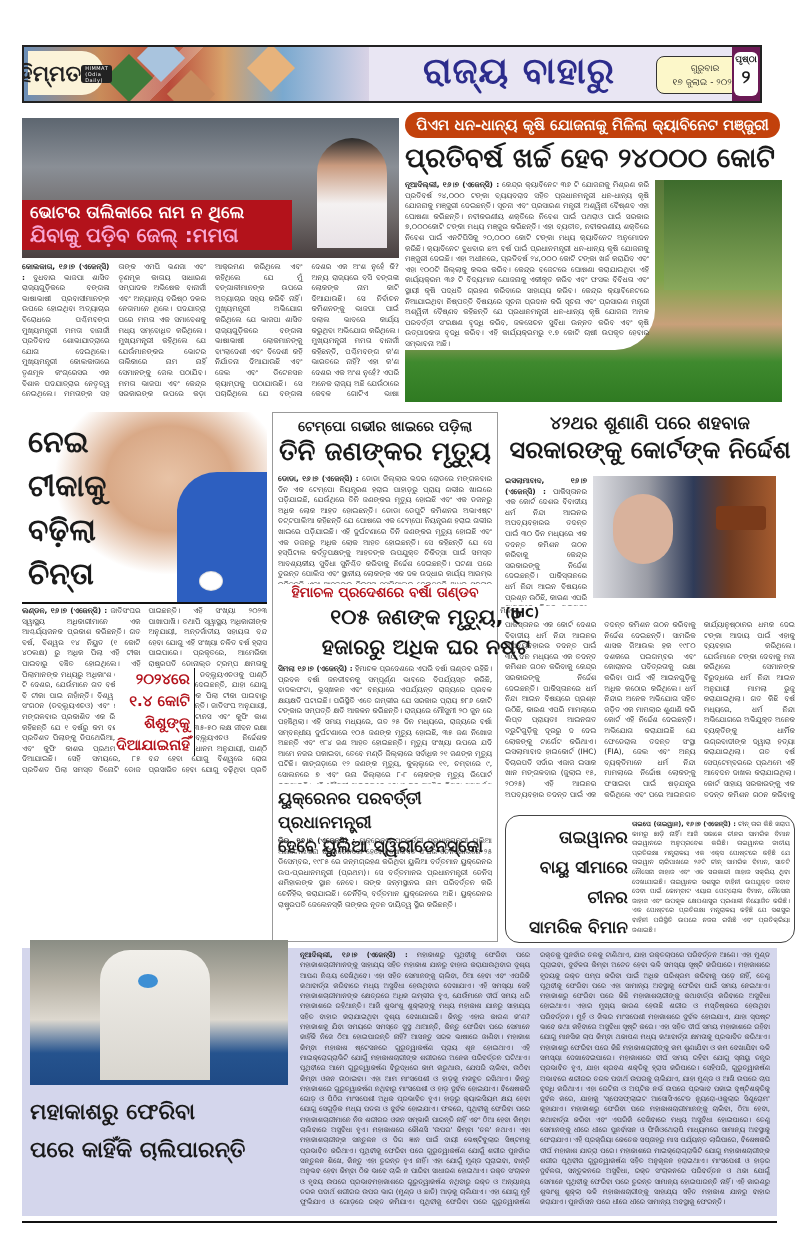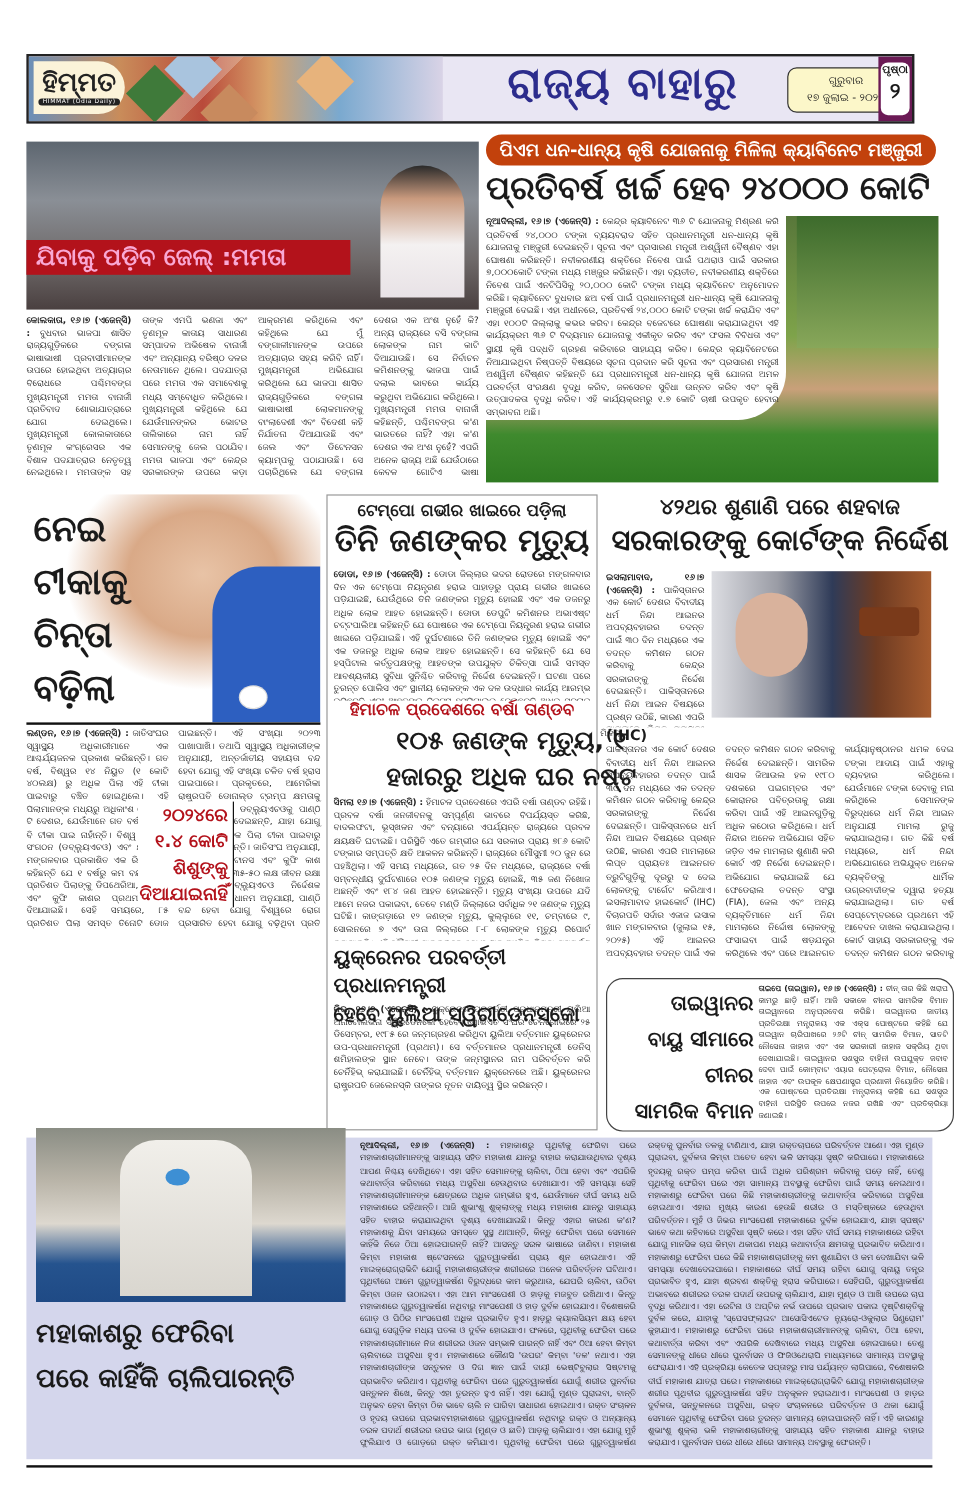--- a/index.html
+++ b/index.html
@@ -16,21 +16,21 @@
   }
   .mh-collage {
     position: absolute; left: 0; top: 0; width: 345px; height: 100%;
     background:
       linear-gradient(135deg, transparent 40%, rgba(255,255,255,.25) 40%, rgba(255,255,255,.25) 45%, transparent 45%),
       linear-gradient(90deg, #6b8fb8 0%, #c98c5a 22%, #b94a3a 42%, #d8a26b 58%, #7aa9cf 75%, #d9d3e6 100%);
   }
   .mh-diamond { position: absolute; width: 34px; height: 34px; transform: rotate(45deg); }
   .mh-logo {
     position: absolute; left: 4px; top: 4px; width: 76px; height: 44px;
-    background: #fbf3d9; border-radius: 0 30px 30px 0; display: flex; flex-direction: column;
+    background: #fbf3d9; border-radius: 0 30px 30px 0; display: flex; flex-direction: row;
     align-items: center; justify-content: center;
   }
   .mh-logo .lg { font-family: "DejaVu Serif", serif; font-weight: bold; font-size: 22px; color: #222; line-height: 1; }
   .mh-logo .sub { margin-top: 2px; background: #222; color: #fff; font-size: 5px; padding: 0 4px; border-radius: 3px; letter-spacing: .5px; }
   .mh-title {
     position: absolute; left: 360px; top: 2px; width: 270px; text-align: center;
     font-family: "DejaVu Serif", serif; font-weight: bold; font-size: 36px; color: #2c2c8c; letter-spacing: 1px;
   }
   .mh-datebox {
     position: absolute; left: 632px; top: 9px; width: 98px; height: 38px;
@@ -98,20 +98,21 @@
       <div>ପୃଷ୍ଠା</div>
       <div class="num">୨</div>
     </div>
   </div>
 </div>
 
 <div class="abs photo ph-crowd" style="left:22px;top:118px;width:377px;height:140px;">
   <div style="position:absolute;right:12px;top:20px;width:70px;height:110px;border-radius:35px 35px 0 0;background:linear-gradient(180deg,#2a2a2a 0%,#c99a7e 25%,#f4f1f1 60%,#e8e2e6 100%);"></div>
 </div>
 <div class="abs red-banner" style="left:22px;top:200px;width:270px;font-size:17px;">
+  <div>ଭୋଟର ତାଲିକାରେ ନାମ ନ ଥିଲେ</div>
   <div class="l2" style="font-size:20px;">ଯିବାକୁ ପଡ଼ିବ ଜେଲ୍ :ମମତା</div>
 </div>
 <div class="abs txt cols4" style="left:22px;top:262px;width:377px;height:142px;">
   <b>କୋଲକାତା, ୧୬।୭ (ଏଜେନ୍ସି) :</b>
   <span>ବୁଧବାର ଭାଜପା ଶାସିତ ରାଜ୍ୟଗୁଡ଼ିକରେ ବଙ୍ଗଳା ଭାଷାଭାଷୀ ପ୍ରବାସୀମାନଙ୍କ ଉପରେ ହୋଇଥିବା ଅତ୍ୟାଚାର ବିରୋଧରେ ପଶ୍ଚିମବଙ୍ଗ ମୁଖ୍ୟମନ୍ତ୍ରୀ ମମତା ବାନାର୍ଜୀ ପ୍ରତିବାଦ ଶୋଭାଯାତ୍ରାରେ ଯୋଗ ଦେଇଥିଲେ। ମୁଖ୍ୟମନ୍ତ୍ରୀ କୋଲକାତାରେ ତୃଣମୂଳ କଂଗ୍ରେସର ଏକ ବିଶାଳ ପଦଯାତ୍ରାର ନେତୃତ୍ୱ ନେଇଥିଲେ। ମମତାଙ୍କ ସହ ତାଙ୍କ ଏମପି ଭଣଜା ଏବଂ ତୃଣମୂଳ କାତାୟ ସାଧାରଣ ସମ୍ପାଦକ ଅଭିଷେକ ବାନାର୍ଜୀ ଏବଂ ଅନ୍ୟାନ୍ୟ ବରିଷ୍ଠ ଦଳର ନେତାମାନେ ଥିଲେ। ପଦଯାତ୍ରା ପରେ ମମତା ଏକ ସମାବେଶକୁ ମଧ୍ୟ ସମ୍ବୋଧିତ କରିଥିଲେ। ମୁଖ୍ୟମନ୍ତ୍ରୀ କହିଥିଲେ ଯେ ଯେଉଁମାନଙ୍କର ଭୋଟର ତାଲିକାରେ ନାମ ନାହିଁ ସେମାନଙ୍କୁ ଜେଲ ପଠାଯିବ। ମମତା ଭାଜପା ଏବଂ କେନ୍ଦ୍ର ସରକାରଙ୍କ ଉପରେ କଡ଼ା ଆକ୍ରମଣ କରିଥିଲେ ଏବଂ କହିଥିଲେ ଯେ ମୁଁ ବଙ୍ଗାଳୀମାନଙ୍କ ଉପରେ ଅତ୍ୟାଚାର ସହ୍ୟ କରିବି ନାହିଁ। ମୁଖ୍ୟମନ୍ତ୍ରୀ ଅଭିଯୋଗ କରିଥିଲେ ଯେ ଭାଜପା ଶାସିତ ରାଜ୍ୟଗୁଡ଼ିକରେ ବଙ୍ଗଳା ଭାଷାଭାଷୀ ଲୋକମାନଙ୍କୁ ବାଂଲାଦେଶୀ ଏବଂ ବିଦେଶୀ କହି ନିର୍ଯାତନା ଦିଆଯାଉଛି ଏବଂ ଜେଲ ଏବଂ ଡିଟେନସନ କ୍ୟାମ୍ପକୁ ପଠାଯାଉଛି। ସେ ପଚାରିଥିଲେ ଯେ ବଙ୍ଗଳା ଦେଶର ଏକ ଅଂଶ ନୁହେଁ କି? ଅନ୍ୟ ରାଜ୍ୟରେ ବସି ବଙ୍ଗଳା ଲୋକଙ୍କ ନାମ କାଟି ଦିଆଯାଉଛି। ସେ ନିର୍ବାଚନ କମିଶନଙ୍କୁ ଭାଜପା ପାଇଁ ଦଲାଲ ଭାବରେ କାର୍ଯ୍ୟ କରୁଥିବା ଅଭିଯୋଗ କରିଥିଲେ। ମୁଖ୍ୟମନ୍ତ୍ରୀ ମମତା ବାନାର୍ଜୀ କହିଛନ୍ତି, ପଶ୍ଚିମବଙ୍ଗ କ'ଣ ଭାରତରେ ନାହିଁ? ଏହା କ'ଣ ଦେଶର ଏକ ଅଂଶ ନୁହେଁ? ଏପରି ଅନେକ ରାଜ୍ୟ ଅଛି ଯେଉଁଠାରେ କେବଳ ଗୋଟିଏ ଭାଷା କୁହାଯାଏ। ଏହାର ଅର୍ଥ ନୁହେଁ ଯେ ସେହି ଲୋକମାନଙ୍କୁ ଜେଲରେ ପକାଇବା ଉଚିତ। ଯେତେବେଳେ ହିନ୍ଦୀ ଭାଷାଭାଷୀମାନଙ୍କୁ ମହାରାଷ୍ଟ୍ରରୁ ବାହାର କରାଯାଉଥିଲା, ଆମେ ପ୍ରଥମେ ଆମର ସ୍ୱର ଉଠାଇଥିଲୁ। ଆମେ ଏଠାରେ ରହୁଥିବା ବିଭିନ୍ନ ରାଜ୍ୟର ସମସ୍ତ ଲୋକଙ୍କୁ ସମ୍ମାନ କରୁ, ସେମାନେ ଗୁଜରାଟ, ବାଦଶାହୀ, ଲୋକାଳ, ଦଳର କିମ୍ବା ଭଗବାନ ହେଉ। ଆମେ କେବେ ସେମାନଙ୍କ ଉପରେ ଆକ୍ରମଣ କରିନୁ ନାହିଁ କାରଣ ସେମାନେ ଆମର ଏବଂ ଆମ ଦେଶର ଅଂଶ।</span>
 </div>
 
 <div class="abs kicker-green">ପିଏମ ଧନ-ଧାନ୍ୟ କୃଷି ଯୋଜନାକୁ ମିଳିଲା କ୍ୟାବିନେଟ ମଞ୍ଜୁରୀ</div>
 <div class="abs hl-big" style="left:405px;top:140px;width:380px;font-size:27px;line-height:36px;">ପ୍ରତିବର୍ଷ ଖର୍ଚ୍ଚ ହେବ ୨୪୦୦୦ କୋଟି ଟଙ୍କା</div>
 <div class="abs photo ph-field" style="left:405px;top:180px;width:377px;height:222px;">
@@ -122,22 +123,22 @@
   <span>କେନ୍ଦ୍ର କ୍ୟାବିନେଟ ୩୬ ଟି ଯୋଜନାକୁ ମିଶ୍ରଣ କରି ପ୍ରତିବର୍ଷ ୨୪,୦୦୦ ଟଙ୍କା ବ୍ୟୟବରାଦ ସହିତ ପ୍ରଧାନମନ୍ତ୍ରୀ ଧନ-ଧାନ୍ୟ କୃଷି ଯୋଜନାକୁ ମଞ୍ଜୁରୀ ଦେଇଛନ୍ତି। ସୂଚନା ଏବଂ ପ୍ରସାରଣ ମନ୍ତ୍ରୀ ଅଶ୍ୱିନୀ ବୈଷ୍ଣବ ଏହା ଘୋଷଣା କରିଛନ୍ତି। ନବୀକରଣୀୟ ଶକ୍ତିରେ ନିବେଶ ପାଇଁ ପଥରାଓ ପାଇଁ ସରକାର ୭,୦୦୦କୋଟି ଟଙ୍କା ମଧ୍ୟ ମଞ୍ଜୁର କରିଛନ୍ତି। ଏହା ବ୍ୟତୀତ, ନବୀକରଣୀୟ ଶକ୍ତିରେ ନିବେଶ ପାଇଁ ଏନଟିପିସିକୁ ୨୦,୦୦୦ କୋଟି ଟଙ୍କା ମଧ୍ୟ କ୍ୟାବିନେଟ ଅନୁମୋଦନ କରିଛି। କ୍ୟାବିନେଟ ବୁଧବାର ଛଅ ବର୍ଷ ପାଇଁ ପ୍ରଧାନମନ୍ତ୍ରୀ ଧନ-ଧାନ୍ୟ କୃଷି ଯୋଜନାକୁ ମଞ୍ଜୁରୀ ଦେଇଛି। ଏହା ଅଧୀନରେ, ପ୍ରତିବର୍ଷ ୨୪,୦୦୦ କୋଟି ଟଙ୍କା ଖର୍ଚ୍ଚ କରାଯିବ ଏବଂ ଏହା ୧୦୦ଟି ଜିଲ୍ଲାକୁ କଭର କରିବ। କେନ୍ଦ୍ର ବଜେଟରେ ଘୋଷଣା କରାଯାଇଥିବା ଏହି କାର୍ଯ୍ୟକ୍ରମ ୩୬ ଟି ବିଦ୍ୟମାନ ଯୋଜନାକୁ ଏକୀକୃତ କରିବ ଏବଂ ଫସଲ ବିବିଧତା ଏବଂ ସ୍ଥାୟୀ କୃଷି ପଦ୍ଧତି ଗ୍ରହଣ କରିବାରେ ସାହାଯ୍ୟ କରିବ। କେନ୍ଦ୍ର କ୍ୟାବିନେଟରେ ନିଆଯାଇଥିବା ନିଷ୍ପତ୍ତି ବିଷୟରେ ସୂଚନା ପ୍ରଦାନ କରି ସୂଚନା ଏବଂ ପ୍ରସାରଣ ମନ୍ତ୍ରୀ ଅଶ୍ୱିନୀ ବୈଷ୍ଣବ କହିଛନ୍ତି ଯେ ପ୍ରଧାନମନ୍ତ୍ରୀ ଧନ-ଧାନ୍ୟ କୃଷି ଯୋଜନା ଅମଳ ପରବର୍ତ୍ତୀ ସଂରକ୍ଷଣ ବୃଦ୍ଧି କରିବ, ଜଳସେଚନ ସୁବିଧା ଉନ୍ନତ କରିବ ଏବଂ କୃଷି ଉତ୍ପାଦକତା ବୃଦ୍ଧି କରିବ। ଏହି କାର୍ଯ୍ୟକ୍ରମରୁ ୧.୭ କୋଟି ଚାଷୀ ଉପକୃତ ହେବାର ସମ୍ଭାବନା ଅଛି।</span>
 </div>
 
 <div class="abs photo ph-child" style="left:22px;top:412px;width:245px;height:190px;">
   <div style="position:absolute;right:0;top:60px;width:90px;height:130px;background:#2d5fc0;border-radius:40px 0 0 0;"></div>
   <div style="position:absolute;left:178px;top:160px;width:22px;height:18px;background:#fff;border-radius:50%;box-shadow:0 0 0 1px #ddd;"></div>
 </div>
 <div class="abs hl-big" style="left:28px;top:420px;width:100px;font-size:30px;line-height:44px;">
   <div>ନେଇ</div>
   <div>ଟୀକାକୁ</div>
+  <div>ବଢ଼ିଲା</div>
   <div>ଚିନ୍ତା</div>
-  <div>ବଢ଼ିଲା</div>
 </div>
 <div class="abs rule" style="left:22px;top:602px;width:245px;height:1.5px;"></div>
 <div class="abs txt" style="left:22px;top:606px;width:245px;height:170px;column-count:2;column-gap:8px;">
   <b>ଲଣ୍ଡନ, ୧୬।୭ (ଏଜେନ୍ସି) :</b>
   <span>ଜାତିସଂଘର ସ୍ୱାସ୍ଥ୍ୟ ଅଧିକାରୀମାନେ ଏକ ଆଶ୍ଚର୍ଯ୍ୟଜନକ ପ୍ରକାଶ କରିଛନ୍ତି। ଗତ ବର୍ଷ, ବିଶ୍ୱର ୧୪ ନିୟୁତ (୧ କୋଟି ୪୦ଲକ୍ଷ) ରୁ ଅଧିକ ପିଲା ଏହି ଟୀକା ପାଇବାରୁ ବଞ୍ଚିତ ହୋଇଥିଲେ। ଏହି ପିଲାମାନଙ୍କ ମଧ୍ୟରୁ ଅଧିକାଂଶ କେବଳ ୯ ଟି ଦେଶର, ଯେଉଁମାନେ ଗତ ବର୍ଷ କୌଣସି ବି ଟୀକା ପାଇ ନାହାଁନ୍ତି। ବିଶ୍ୱ ସ୍ୱାସ୍ଥ୍ୟ ସଂଗଠନ (ଡବ୍ଲ୍ୟୁଏଚଓ) ଏବଂ ୟୁନିସେଫ ମଙ୍ଗଳବାର ପ୍ରକାଶିତ ଏକ ରିପୋର୍ଟରେ କହିଛନ୍ତି ଯେ ୧ ବର୍ଷରୁ କମ ବୟସର ୮୯ ପ୍ରତିଶତ ପିଲାଙ୍କୁ ଡିପଥେରିଆ, ଟିଟାନସ ଏବଂ କୁଫି କାଶର ପ୍ରଥମ ଡୋଜ ଦିଆଯାଇଛି। ସେହି ସମୟରେ, ୮୫ ପ୍ରତିଶତ ପିଲା ସମସ୍ତ ତିନୋଟି ଡୋଜ ପାଇଛନ୍ତି। ଏହି ସଂଖ୍ୟା ୨୦୨୩ ପାଖାପାଖି। ତଥାପି ସ୍ୱାସ୍ଥ୍ୟ ଅଧିକାରୀଙ୍କ ଅନୁଯାୟୀ, ଅନ୍ତର୍ଜାତୀୟ ସହାୟତା ବନ୍ଦ ହେବା ଯୋଗୁ ଏହି ସଂଖ୍ୟା ଚଳିତ ବର୍ଷ ହ୍ରାସ ପାଇପାରେ। ପ୍ରକୃତରେ, ଆମେରିକା ରାଷ୍ଟ୍ରପତି ଡୋନାଲ୍ଡ ଟ୍ରମ୍ପ କ୍ଷମତାକୁ ଆସିବା ମାତ୍ରେ ଡବ୍ଲ୍ୟୁଏଚଓକୁ ପାଣ୍ଠି ଦେବା ବନ୍ଦ କରିଦେଇଛନ୍ତି, ଯାହା ଯୋଗୁ ବର୍ତ୍ତମାନ ଅନେକ ପିଲା ଟୀକା ପାଇବାରୁ ବଞ୍ଚିତ ହୋଇପାରନ୍ତି। ଜାତିସଂଘ ଅନୁଯାୟୀ, ଡିପଥେରିଆ, ଟିଟାନସ ଏବଂ କୁଫି କାଶ ପାଇଁ ପ୍ରତିବର୍ଷ ୩୫-୫୦ ଲକ୍ଷ ଜୀବନ ରକ୍ଷା କରାଯାଏ। ଡବ୍ଲ୍ୟୁଏଚଓ ନିର୍ଦ୍ଦେଶକ କେତେବେଳେ ଆଧାନମ ଅନୁଯାୟୀ, ପାଣ୍ଠି ବନ୍ଦ ହେବା ଯୋଗୁ ବିଶ୍ୱରେ ରୋଗ ପ୍ରସାରିତ ହେବା ଯୋଗୁ ବଢ଼ିଥିବା ପ୍ରତି ବିପଦର ଚାଲିଥିବା ପ୍ରତି। ତଥ୍ୟ ଅନୁଯାୟୀ, ଗତ ବର୍ଷ ୧୪ ନିୟୁତରୁ ଅଧିକ ପିଲା ଗୋଟିଏ ବି ଟୀକା ପାଇ ନଥିଲେ। ୫୨ ପ୍ରତିଶତ ପିଲା କେବଳ ୯ଟି ଦେଶର। ଏହି ତାଲିକାରେ ନାଇଜେରିଆ, ଭାରତ, ସୁଦାନ, କଙ୍ଗୋ, ଇଥିଓପିଆ, ଲେମେନ, ଆଫଗାନିସ୍ତାନ, ଅଙ୍ଗୋଲା ଏବଂ ଇଣ୍ଡୋନେସିଆ ଅନ୍ତର୍ଭୁକ୍ତ। ସ୍ୱାସ୍ଥ୍ୟ ବିଶେଷଜ୍ଞଙ୍କ ଅନୁଯାୟୀ, ଅତି କମରେ ୯୫ ପ୍ରତିଶତ ଲୋକଙ୍କୁ ଟୀକା ମିଳିବା ଦରକାର। ତଥାପି, ଡବ୍ଲ୍ୟୁଏଚଓ ଅନୁଯାୟୀ, ଏହାର ହାର ମାତ୍ର ୬୦ ପ୍ରତିଶତ। ଏହି କାରଣରୁ ପ୍ରାୟ ତିନି ଦଶନ୍ଧି ପରେ ଆମେରିକାରେ ପୁଣି ମିଳିମିଳା ଦେଖାଦେଲା। ୨୦୨୪ ରେ, ସାରା ବିଶ୍ୱରୁ ୧୨୫,୦୦୦ ମିଳିମିଳା ସଂକ୍ରମିତ ମିଳିଲା, ଯାହା ୨୦୨୩ ତୁଳନାରେ ଦୁଇଗୁଣ।</span>
 </div>
 <div class="abs" style="left:115px;top:668px;width:80px;background:#fff;text-align:right;color:#b3121b;font-weight:bold;font-size:15px;line-height:22px;border-right:1.5px solid #111;padding-right:4px;">
   <div>୨୦୨୪ରେ</div>
   <div>୧.୪ କୋଟି</div>
   <div>ଶିଶୁଙ୍କୁ</div>

